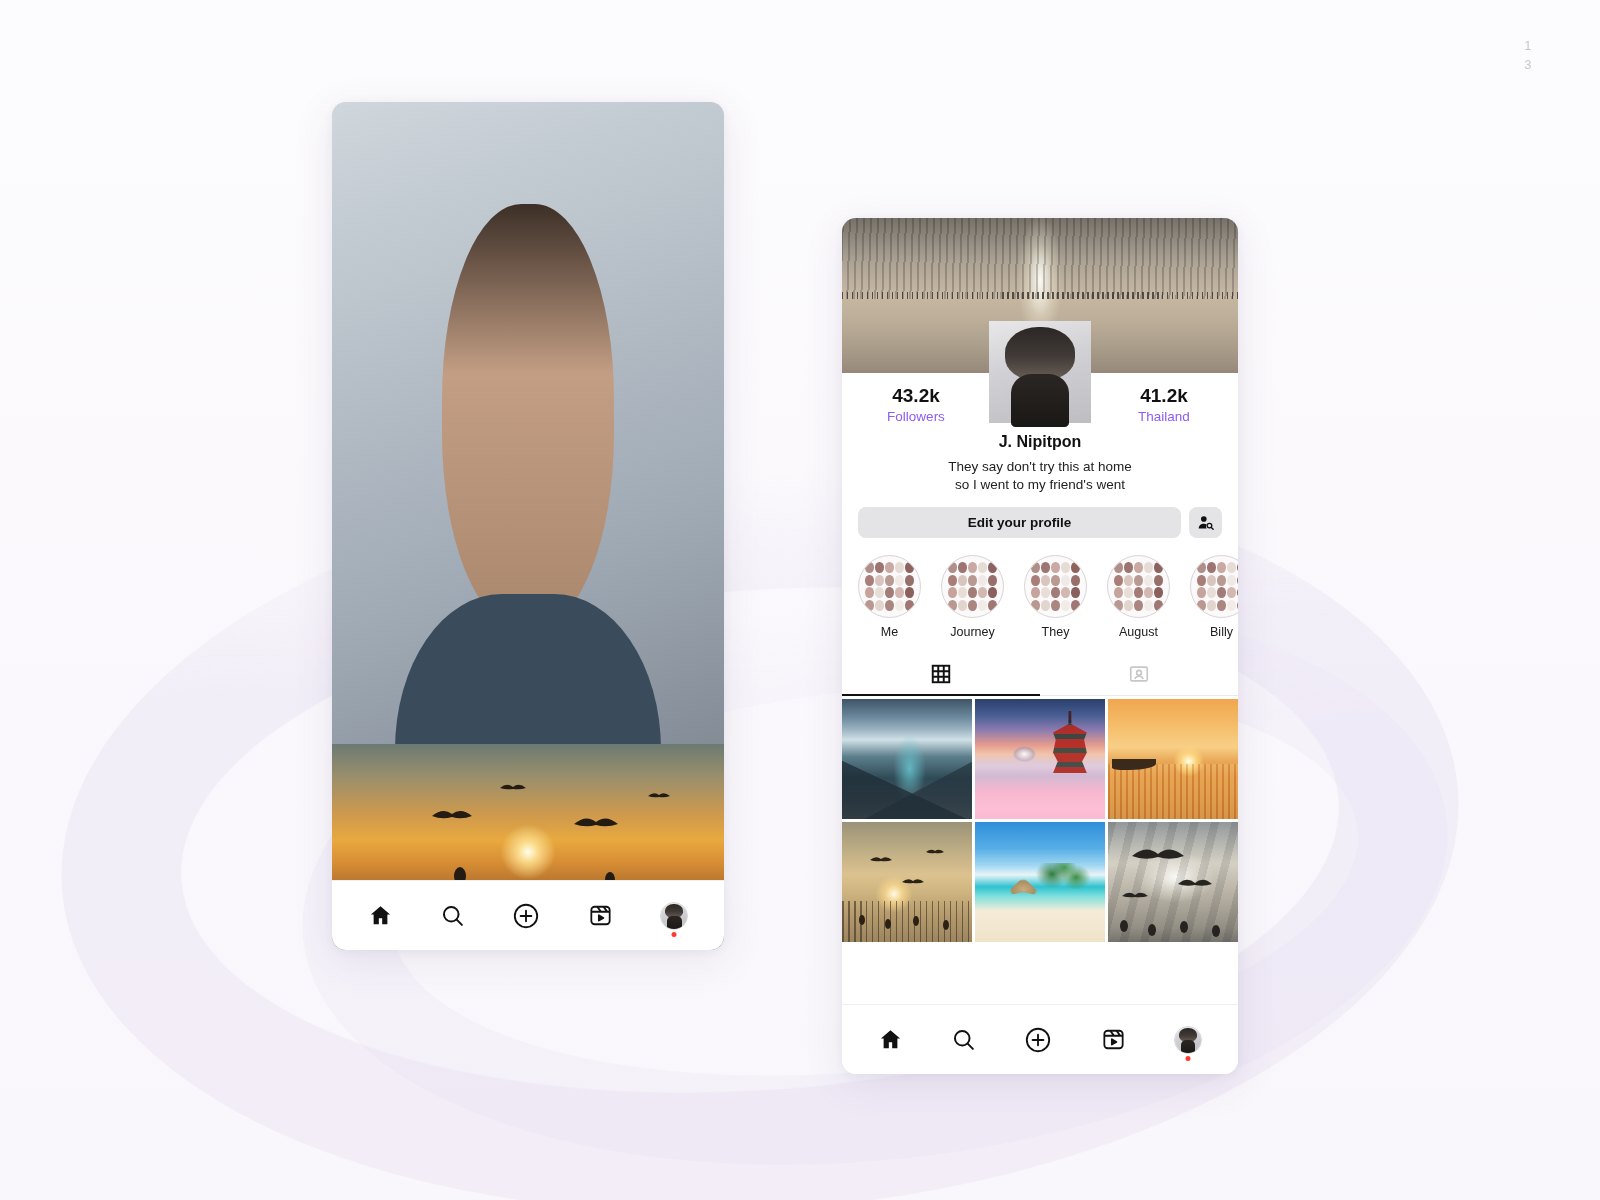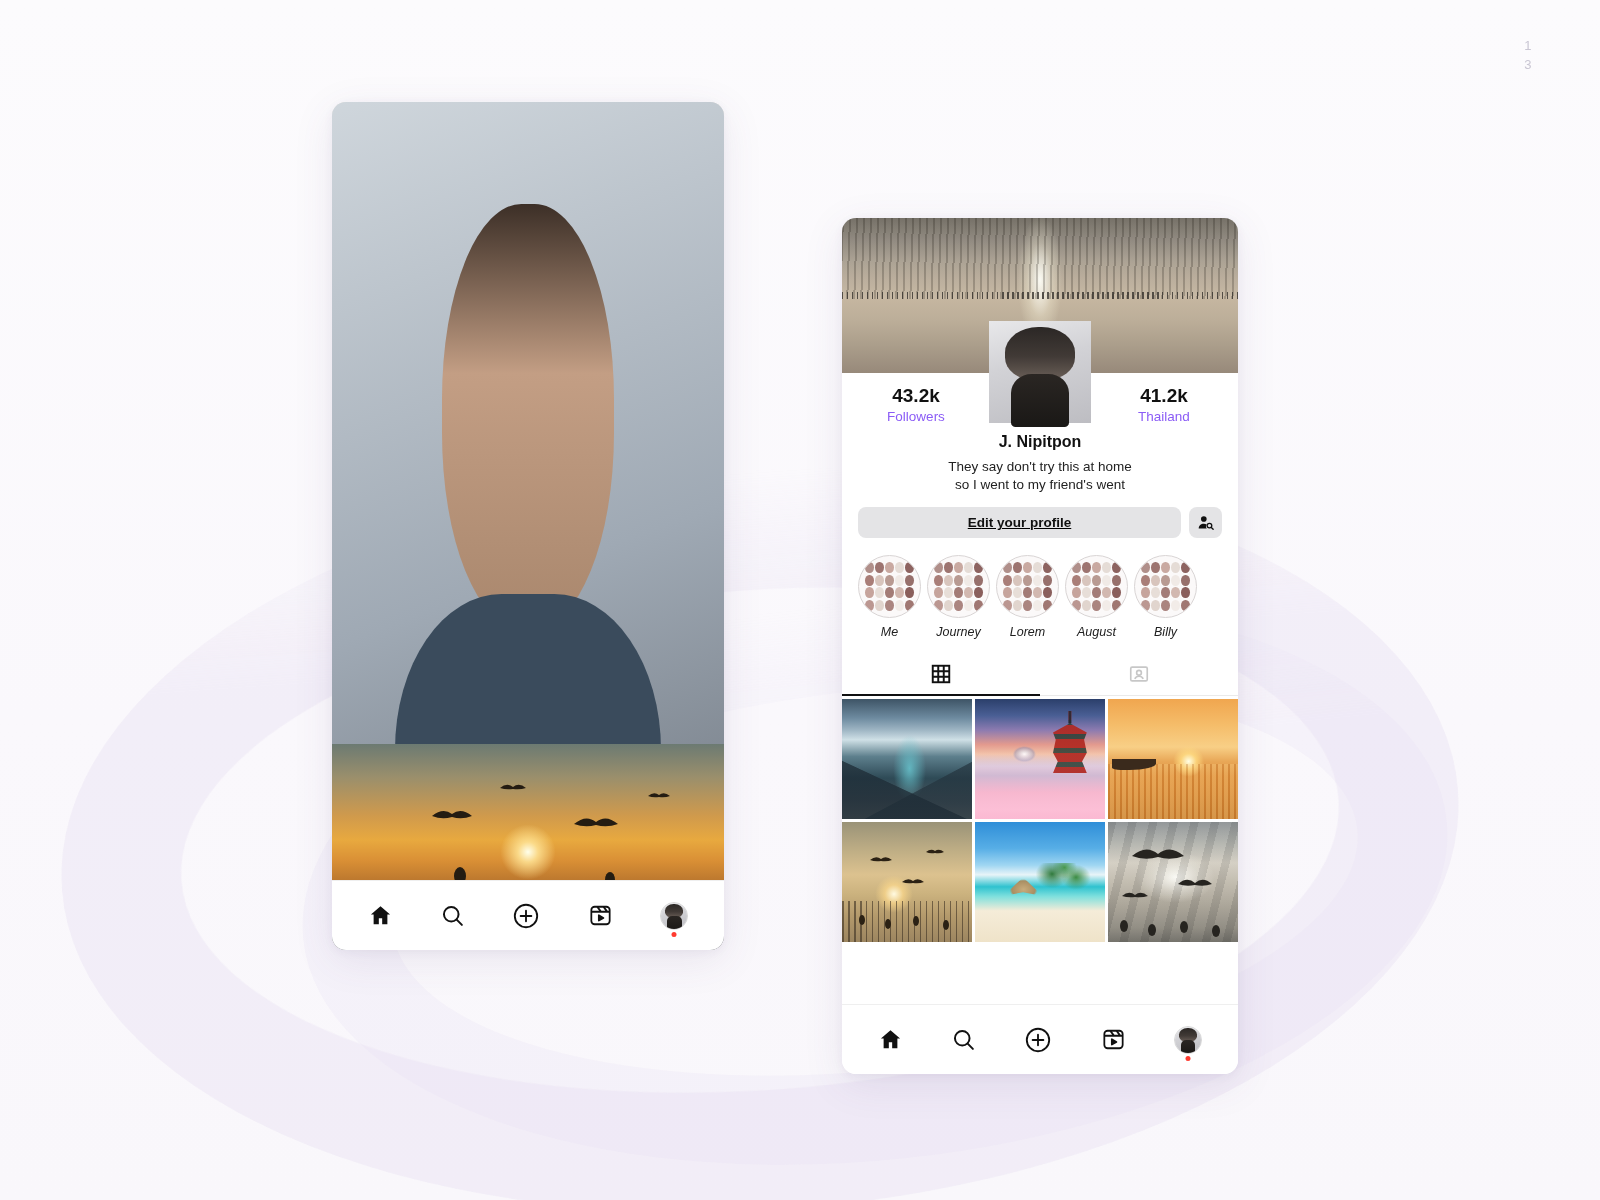--- a/index.html
+++ b/index.html
@@ -264,44 +264,42 @@
   }
   .prof-bio {
     text-align: center;
     font-size: 13.5px; line-height: 18px;
     color: #222; margin-top: 7px;
   }
   .prof-btn-row {
     display: flex; gap: 8px;
     padding: 13px 16px 0;
     align-items: stretch;
-    text-decoration: underline;
   }
   .edit-btn {
     flex: 1;
     background: #e4e4e6;
     border-radius: 8px;
     height: 31px;
     display: flex; align-items: center; justify-content: center;
     font-size: 13.5px; font-weight: 700; color: #111;
     cursor: pointer;
   }
   .adduser-btn {
     width: 33px; height: 31px;
     background: #e4e4e6;
     border-radius: 8px;
     display: flex; align-items: center; justify-content: center;
     cursor: pointer;
   }
 
   .highlights {
-    display: flex; gap: 6px;
+    display: flex; gap: 20px;
     padding: 13px 0 0 16px;
     overflow: hidden;
-    font-style: italic;
   }
   .hl { width: 63px; flex: 0 0 63px; text-align: center; }
   .hl-circ {
     width: 63px; height: 63px;
     border-radius: 50%;
     border: 1.3px solid #d9d5d5;
     background: #fbf9f9;
     overflow: hidden;
     position: relative;
   }
@@ -899,21 +897,21 @@
               <span style="background: rgb(163, 124, 119);"></span>
               <span style="background: rgb(210, 184, 176);"></span>
               <span style="background: rgb(138, 95, 92);"></span>
               <span style="background: rgb(187, 151, 145);"></span>
               <span style="background: rgb(225, 213, 206);"></span>
               <span style="background: rgb(171, 133, 128);"></span>
               <span style="background: rgb(242, 236, 232);"></span>
               <span style="background: rgb(160, 119, 114);"></span>
             </div>
           </div>
-        <div class="hl-name">Lorem</div>
+        <div class="hl-name">They</div>
       </div>
       <div class="hl">
         <div class="hl-circ">
             <div class="hl-grid">
               <span style="background: rgb(176, 143, 138);"></span>
               <span style="background: rgb(157, 116, 112);"></span>
               <span style="background: rgb(201, 169, 161);"></span>
               <span style="background: rgb(229, 220, 214);"></span>
               <span style="background: rgb(141, 99, 96);"></span>
               <span style="background: rgb(169, 126, 120);"></span>

